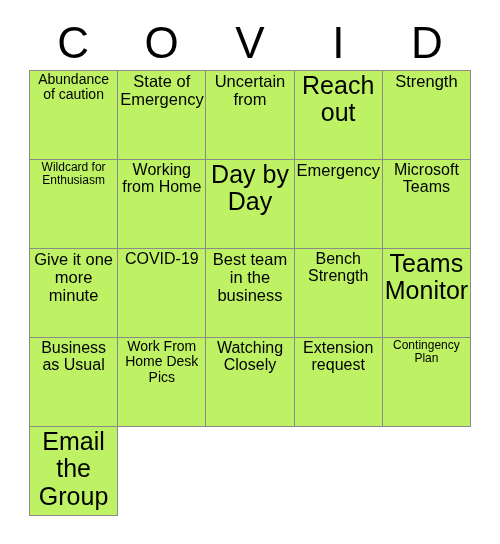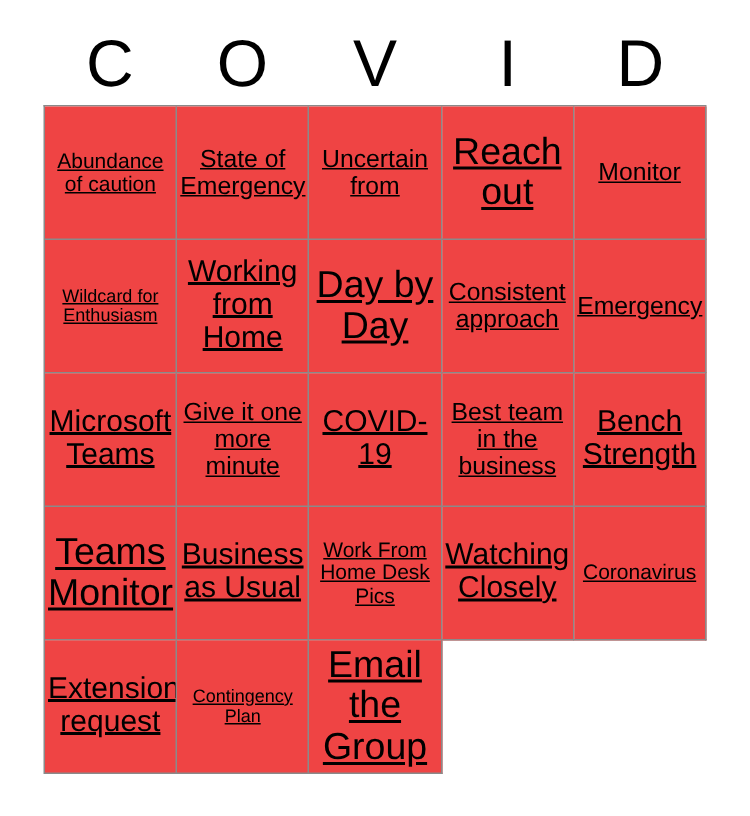--- a/index.html
+++ b/index.html
@@ -53,39 +53,38 @@
     border-top: 1px solid #8a8a8a;
     border-left: 1px solid #8a8a8a;
     box-sizing: border-box;
     background: #ffffff;
   }
   .cell {
     border-right: 1px solid #8a8a8a;
     border-bottom: 1px solid #8a8a8a;
     box-sizing: border-box;
     display: flex;
-    align-items: center;
+    align-items: flex-start;
     justify-content: center;
     text-align: center;
     padding: 1px 2px;
     overflow: hidden;
-    background: #ef4444;
-    text-decoration: underline;
+    background: #bef264;
   }
   .cell-text {
     display: block;
     width: 100%;
     line-height: 1.09;
     word-break: normal;
     hyphens: none;
     font-family: "Liberation Sans", sans-serif;
   }
   
   .fs-xl .cell-text { font-size: 25px; }
-  .fs-lg .cell-text { font-size: 20px; }
+  .fs-lg .cell-text { font-size: 16px; }
   .fs-md .cell-text { font-size: 16.5px; }
   .fs-sm .cell-text { font-size: 14px; }
   .fs-xs .cell-text { font-size: 12px; }
 </style>
 </head>
 <body>
 
 <div id="card">
 
   <div id="header-row">
@@ -104,34 +103,31 @@
     <div class="cell fs-md">
         <span class="cell-text">State of Emergency</span>
       </div>
     <div class="cell fs-md">
         <span class="cell-text">Uncertain from</span>
       </div>
     <div class="cell fs-xl">
         <span class="cell-text">Reach out</span>
       </div>
     <div class="cell fs-md">
-        <span class="cell-text">Monitor</span>
+        <span class="cell-text">Strength</span>
       </div>
 
     <div class="cell fs-xs">
         <span class="cell-text">Wildcard for Enthusiasm</span>
       </div>
     <div class="cell fs-lg">
         <span class="cell-text">Working from Home</span>
       </div>
     <div class="cell fs-xl">
         <span class="cell-text">Day by Day</span>
-      </div>
-    <div class="cell fs-md">
-        <span class="cell-text">Consistent approach</span>
       </div>
     <div class="cell fs-md">
         <span class="cell-text">Emergency</span>
       </div>
 
     <div class="cell fs-lg">
         <span class="cell-text">Microsoft Teams</span>
       </div>
     <div class="cell fs-md">
         <span class="cell-text">Give it one more minute</span>
@@ -152,23 +148,20 @@
     <div class="cell fs-lg">
         <span class="cell-text">Business as Usual</span>
       </div>
     <div class="cell fs-sm">
         <span class="cell-text">Work From Home Desk Pics</span>
       </div>
     <div class="cell fs-lg">
         <span class="cell-text">Watching Closely</span>
       </div>
 
-    <div class="cell fs-sm">
-        <span class="cell-text">Coronavirus</span>
-      </div>
     <div class="cell fs-lg">
         <span class="cell-text">Extension request</span>
       </div>
     <div class="cell fs-xs">
         <span class="cell-text">Contingency Plan</span>
       </div>
     <div class="cell fs-xl">
         <span class="cell-text">Email the Group</span>
       </div>
   </div>

